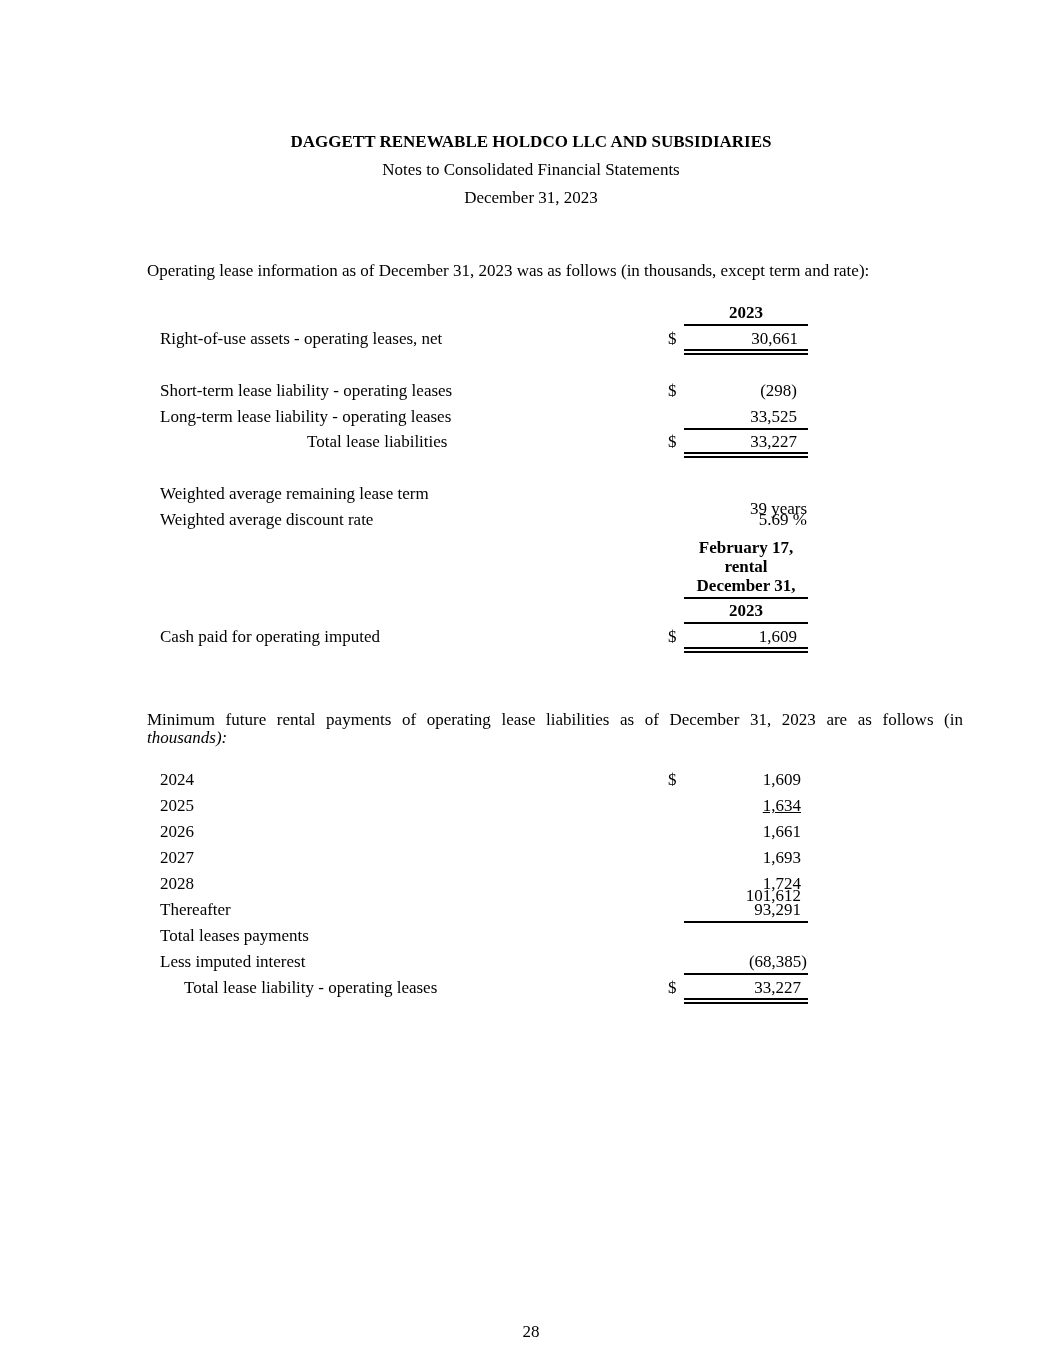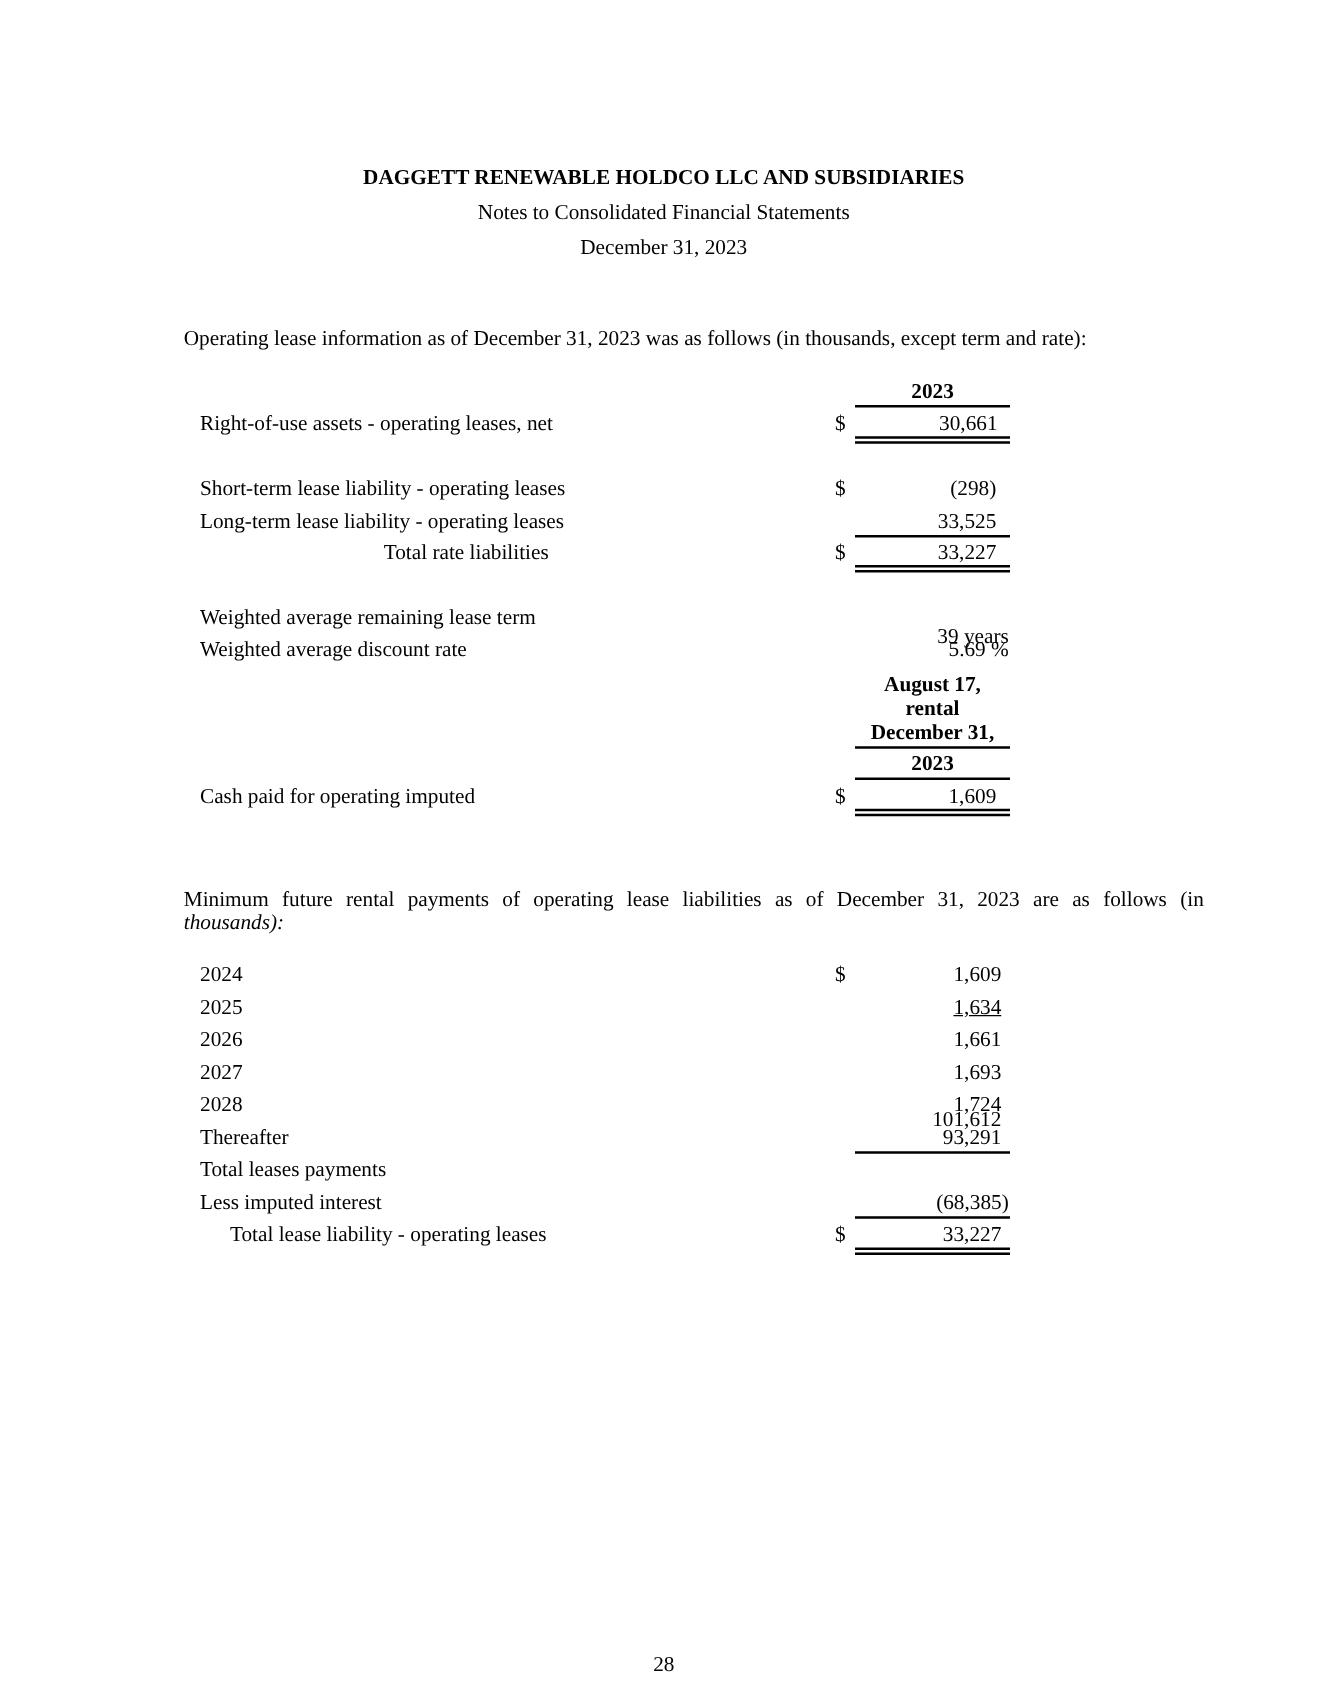--- a/index.html
+++ b/index.html
@@ -42,37 +42,37 @@
     <div class="abs label" style="top:381px;">Short-term lease liability - operating leases</div>
     <div class="abs dollar" style="top:381px;">$</div>
     <div class="abs val" style="top:381px; right:258px;">(298)</div>
   </div>
   <div>
     <div class="abs label" style="top:407px;">Long-term lease liability - operating leases</div>
     <div class="abs val" style="top:407px; right:258px;">33,525</div>
   </div>
   <div class="rule" style="top:428px;"></div>
   <div>
-    <div class="abs" style="left:307px; top:432px;">Total rate liabilities</div>
+    <div class="abs" style="left:307px; top:432px;">Total lease liabilities</div>
     <div class="abs dollar" style="top:432px;">$</div>
     <div class="abs val" style="top:432px; right:258px;">33,227</div>
   </div>
   <div class="drule" style="top:452px;"></div>
 
   <div>
     <div class="abs label" style="top:484px;">Weighted average remaining lease term</div>
     <div class="abs val" style="top:484px;margin-top:15px;">39 years</div>
   </div>
   <div>
     <div class="abs label" style="top:510px;">Weighted average discount rate</div>
     <div class="abs val" style="top:510px;">5.69 %</div>
   </div>
 
   <div class="abs colhead" style="top:538px; line-height:19px;">
-    <div>August 17,</div>
+    <div>February 17,</div>
     <div>rental</div>
     <div>December 31,</div>
   </div>
   <div class="rule" style="top:597px;"></div>
   <div class="abs colhead" style="top:601px;">2023</div>
   <div class="rule" style="top:622px;"></div>
 
   <div>
     <div class="abs label" style="top:627px;">Cash paid for operating imputed</div>
     <div class="abs dollar" style="top:627px;">$</div>

